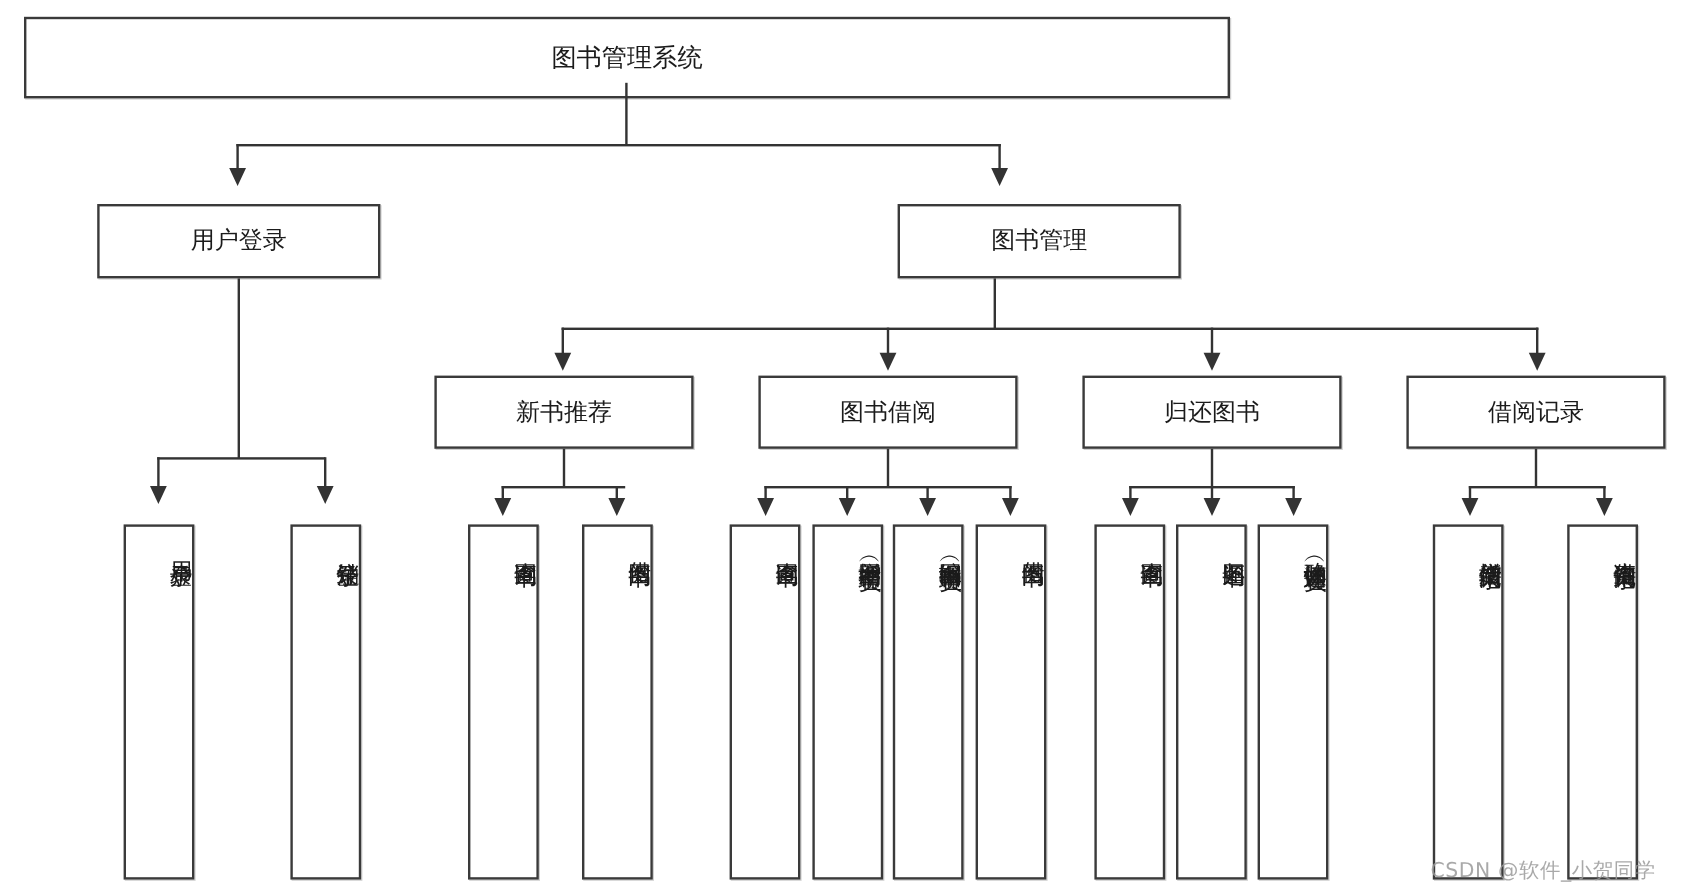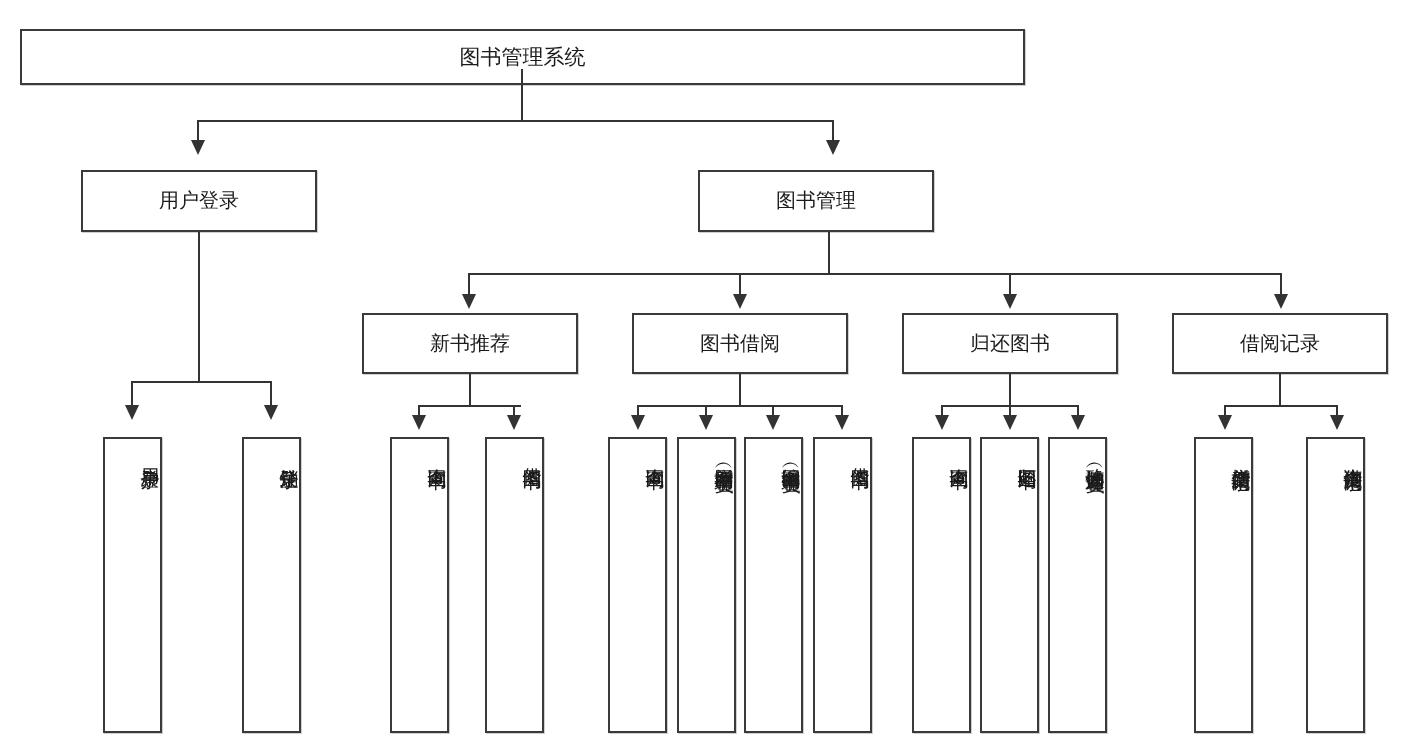--- a/index.html
+++ b/index.html
@@ -73,35 +73,35 @@
     opacity:.85;
     white-space:nowrap;
     letter-spacing:.5px;
   }
 </style>
 </head>
 <body>
 
 <div id="stage">
 
-  <div class="node root" style="left:20px;top:29px;width:1005px;height:56px;">
+  <div class="node root" style="left:20px;top:14px;width:1005px;height:68px;">
     <span>图书管理系统</span>
   </div>
 
   <div class="edge vline" style="left:521px;top:69px;width:2px;height:52px;"></div>
   <div class="edge hline" style="left:197px;top:120px;width:637px;height:2px;"></div>
   <div class="edge vline" style="left:197px;top:120px;width:2px;height:23px;"></div>
   <div class="arrow" style="left:191px;top:140px;"></div>
   <div class="edge vline" style="left:832px;top:120px;width:2px;height:23px;"></div>
   <div class="arrow" style="left:826px;top:140px;"></div>
 
   <div class="node lvl2" style="left:81px;top:170px;width:236px;height:62px;">
     <span>用户登录</span>
   </div>
-  <div class="node lvl2" style="left:698px;top:170px;width:236px;height:62px;">
+  <div class="node lvl2" style="left:748px;top:170px;width:236px;height:62px;">
     <span>图书管理</span>
   </div>
 
   <div class="edge vline" style="left:198px;top:232px;width:2px;height:150px;"></div>
   <div class="edge hline" style="left:131px;top:381px;width:140px;height:2px;"></div>
   <div class="edge vline" style="left:131px;top:381px;width:2px;height:26px;"></div>
   <div class="arrow" style="left:125px;top:405px;"></div>
   <div class="edge vline" style="left:270px;top:381px;width:2px;height:26px;"></div>
   <div class="arrow" style="left:264px;top:405px;"></div>
 
@@ -204,14 +204,15 @@
     <span class="vtext">确认归还（管理员）</span>
   </div>
 
   <div class="node leaf" style="left:1194px;top:437px;width:59px;height:296px;">
     <span class="vtext">新增借阅记录</span>
   </div>
   <div class="node leaf" style="left:1306px;top:437px;width:59px;height:296px;">
     <span class="vtext">查询借阅记录</span>
   </div>
 
+  <div class="watermark" style="left:1192px;top:714px;">CSDN @软件_小贺同学</div>
 
 </div>
 
 </body></html>

